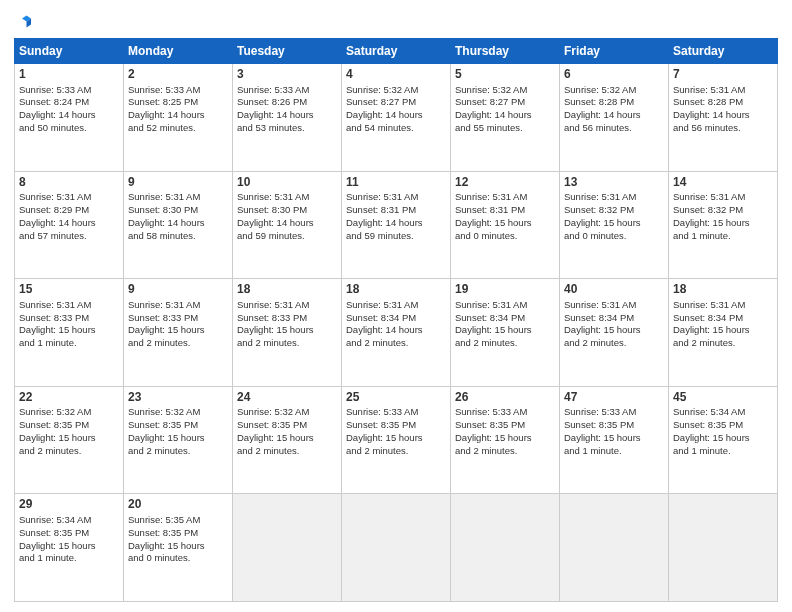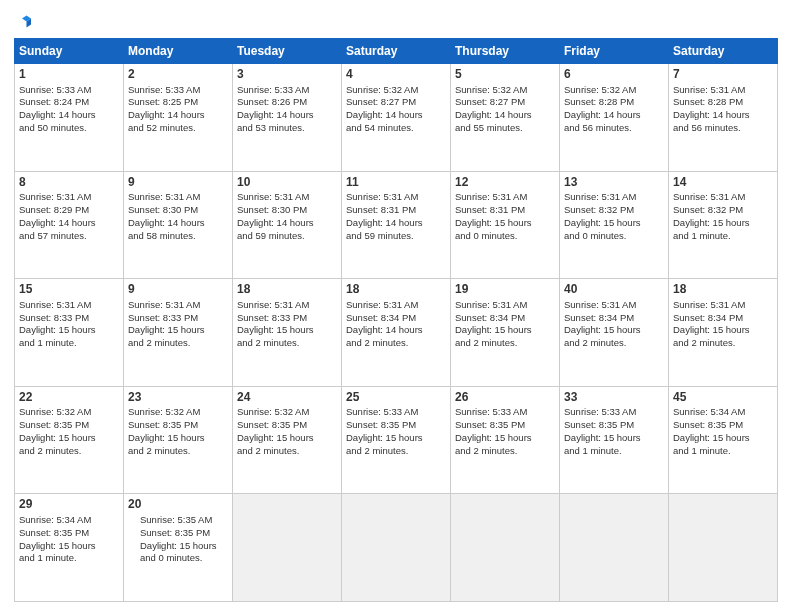--- a/index.html
+++ b/index.html
@@ -319,21 +319,21 @@
 and 2 minutes.</div>
           </td>
           <td>
             <span class="day-number">26</span>
             <div class="day-info" style="white-space: pre-line;">Sunrise: 5:33 AM
 Sunset: 8:35 PM
 Daylight: 15 hours
 and 2 minutes.</div>
           </td>
           <td>
-            <span class="day-number">33</span>
+            <span class="day-number">47</span>
             <div class="day-info" style="white-space: pre-line;">Sunrise: 5:33 AM
 Sunset: 8:35 PM
 Daylight: 15 hours
 and 1 minute.</div>
           </td>
           <td>
             <span class="day-number">45</span>
             <div class="day-info" style="white-space: pre-line;">Sunrise: 5:34 AM
 Sunset: 8:35 PM
 Daylight: 15 hours
@@ -343,21 +343,21 @@
         <tr>
           <td>
             <span class="day-number">29</span>
             <div class="day-info" style="white-space: pre-line;">Sunrise: 5:34 AM
 Sunset: 8:35 PM
 Daylight: 15 hours
 and 1 minute.</div>
           </td>
           <td>
             <span class="day-number">20</span>
-            <div class="day-info" style="white-space: pre-line; margin-left: 12px;">Sunrise: 5:35 AM
+            <div class="day-info" style="white-space: pre-line;">Sunrise: 5:35 AM
 Sunset: 8:35 PM
 Daylight: 15 hours
 and 0 minutes.</div>
           </td>
           <td class="empty"></td>
           <td class="empty"></td>
           <td class="empty"></td>
           <td class="empty"></td>
           <td class="empty"></td>
         </tr>

